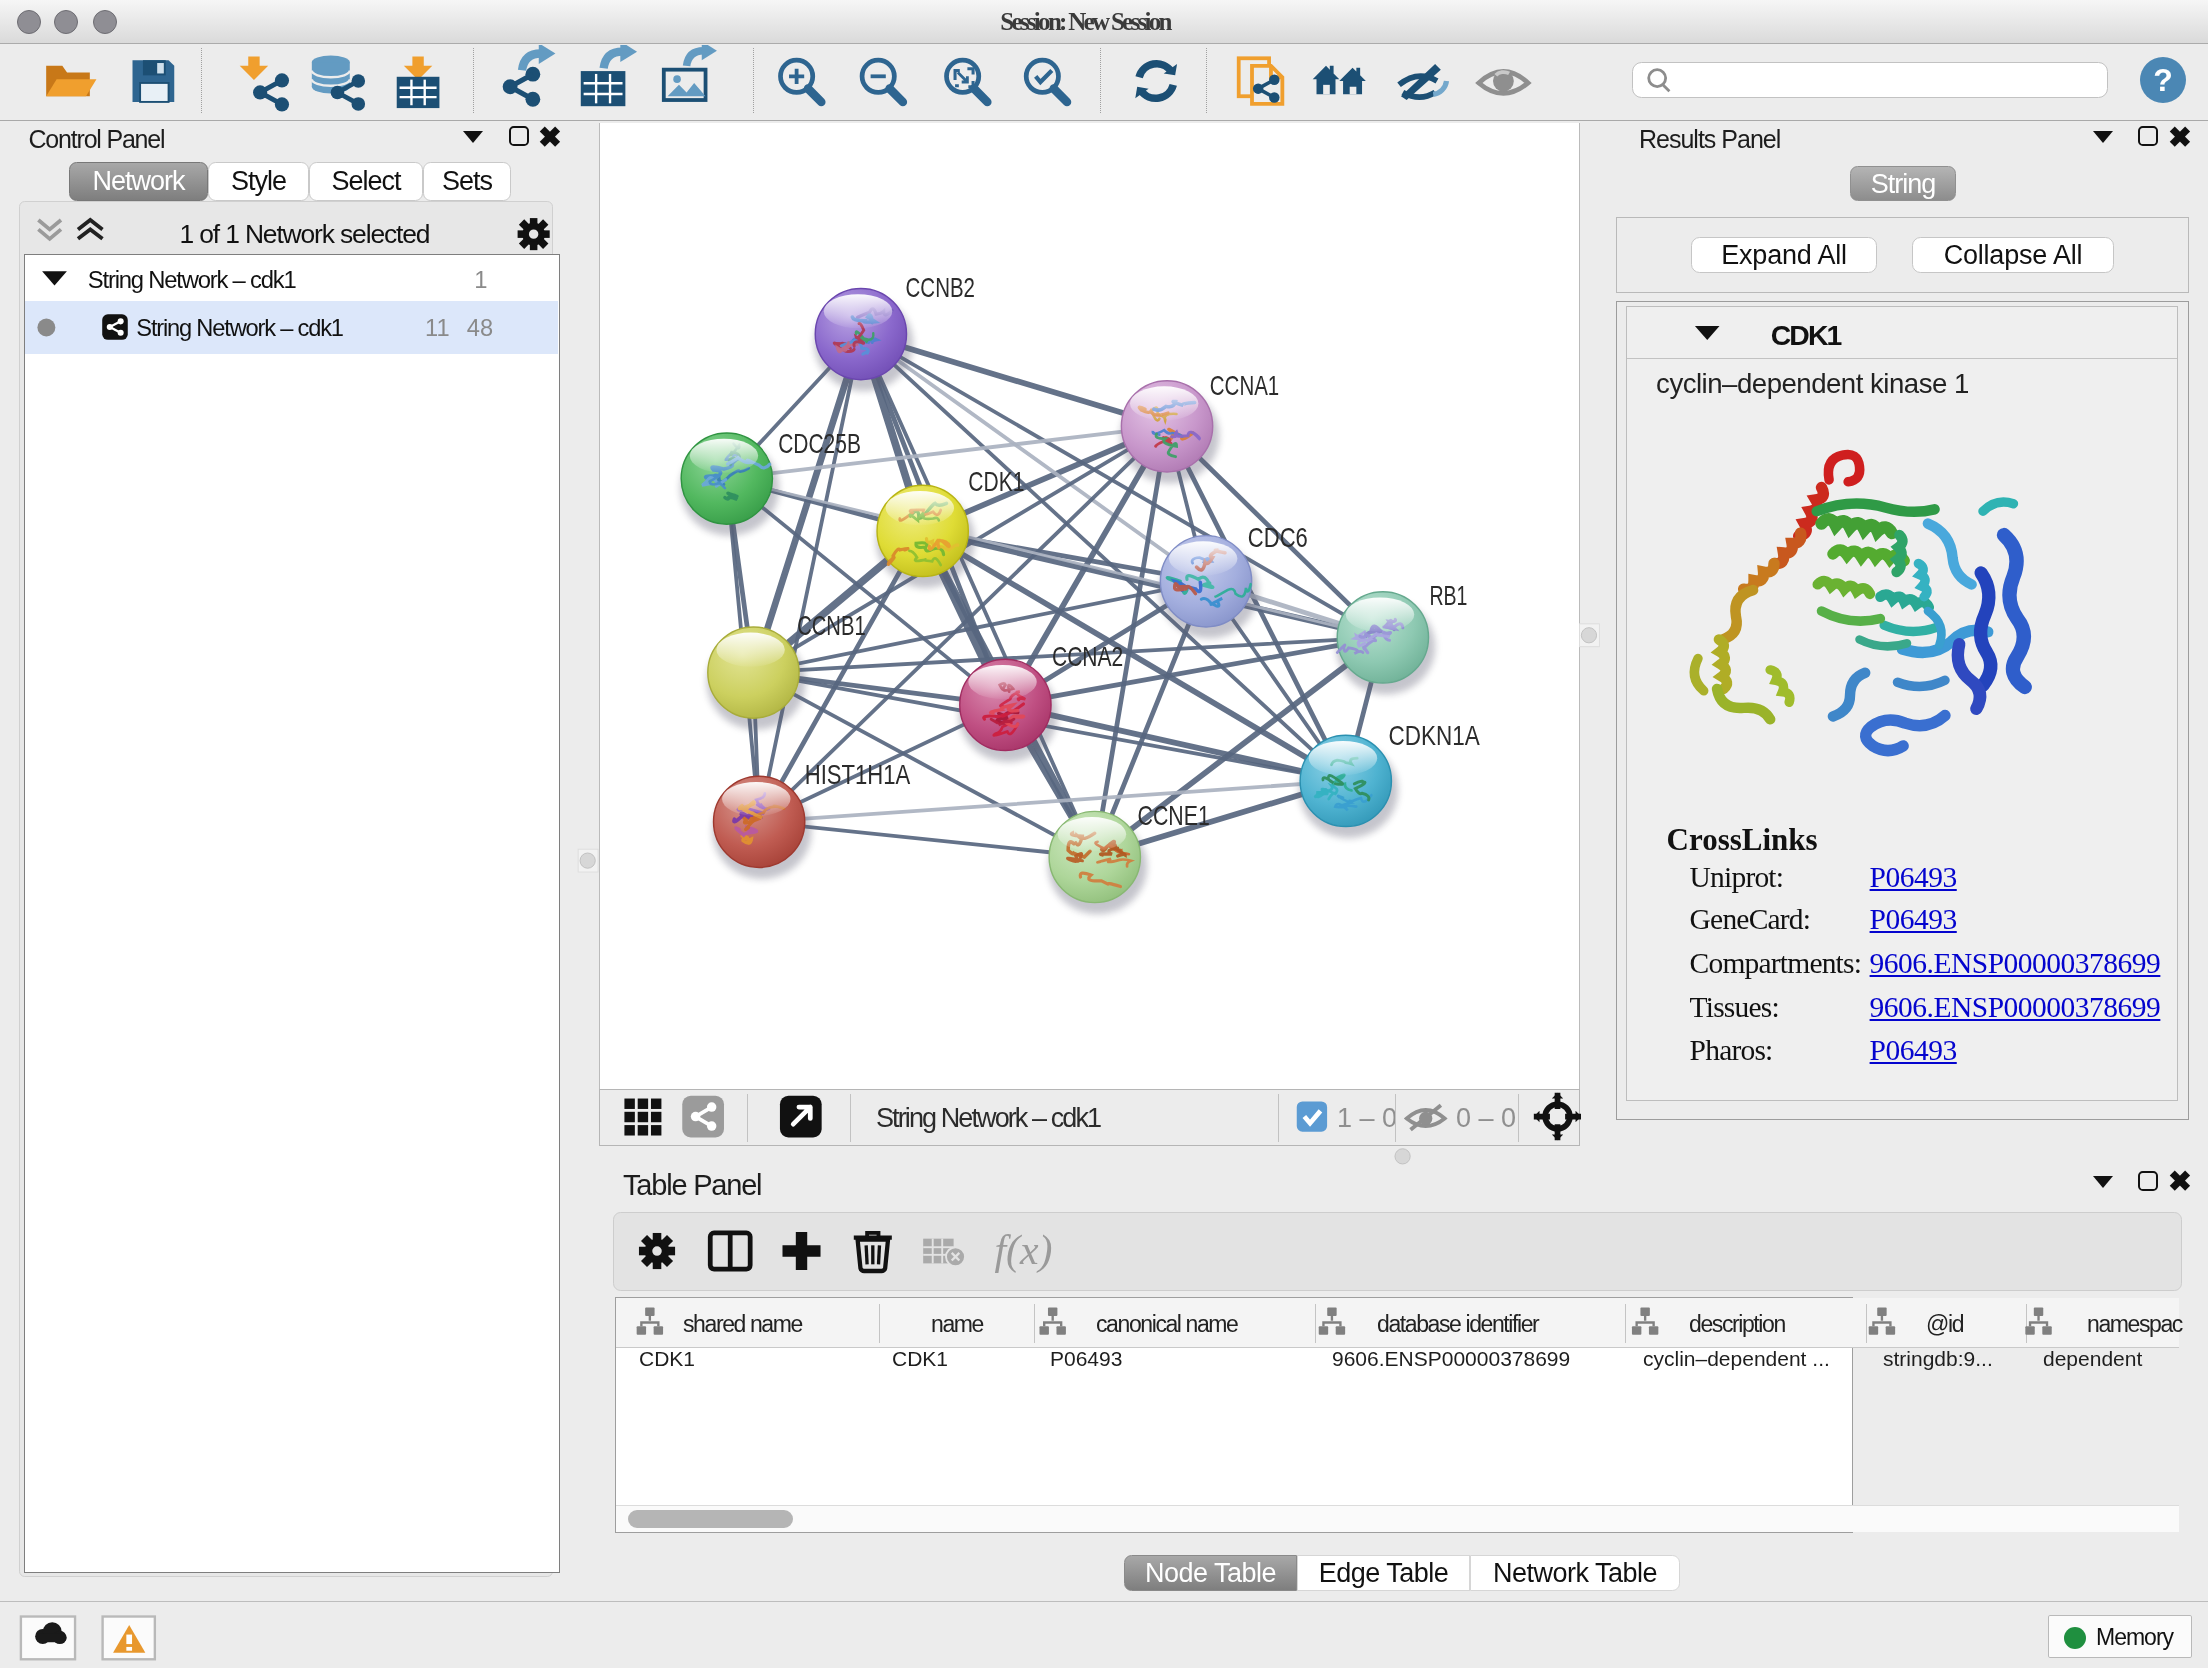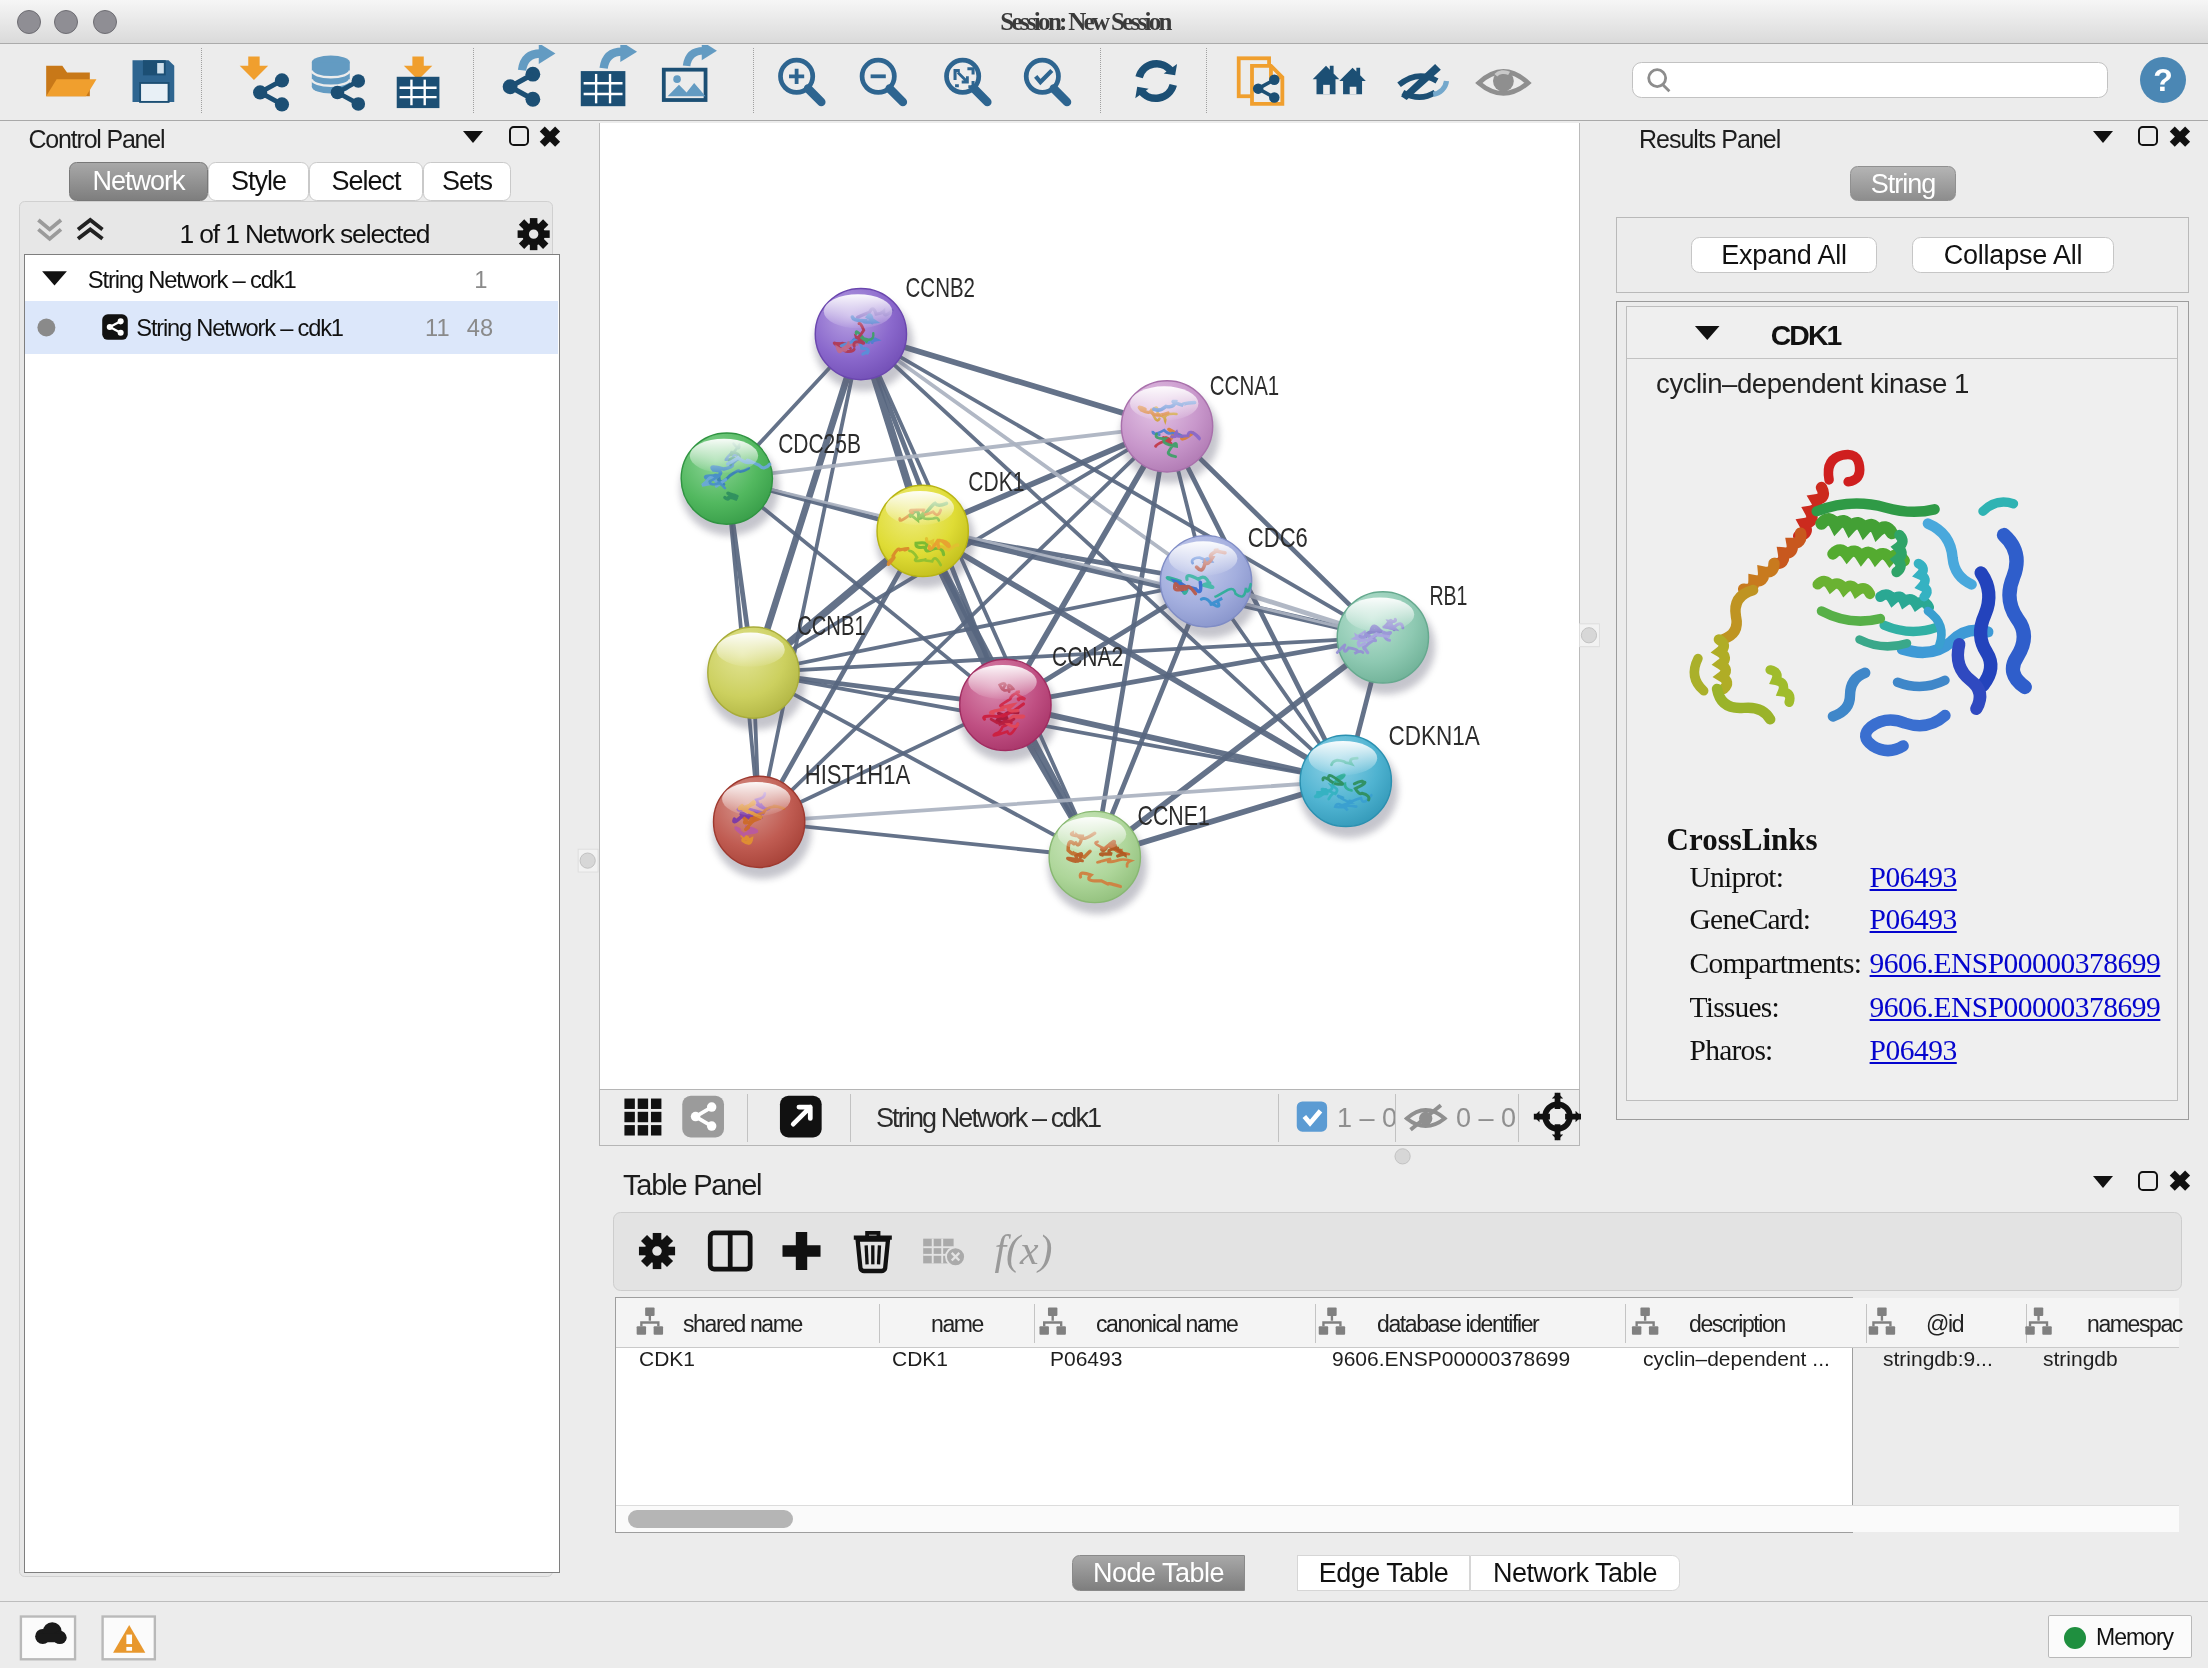--- a/index.html
+++ b/index.html
@@ -801,26 +801,26 @@
   <div class="hdrtxt" style="left:761px;">database identifier</div>
   <div class="hdrtxt" style="left:1073px;">description</div>
   <div class="hdrtxt" style="left:1310px;">@id</div>
   <div class="hdrtxt" style="left:1471px;">namespac</div>
   <div class="celltxt" style="left:23px;">CDK1</div>
   <div class="celltxt" style="left:276px;">CDK1</div>
   <div class="celltxt" style="left:434px;">P06493</div>
   <div class="celltxt" style="left:716px;">9606.ENSP00000378699</div>
   <div class="celltxt" style="left:1027px;">cyclin–dependent ...</div>
   <div class="celltxt" style="left:1267px;">stringdb:9...</div>
-  <div class="celltxt" style="left:1427px;">stringdb</div>
+  <div class="celltxt" style="left:1427px;">dependent</div>
   <div id="tbl-scroll">
       <div id="tbl-thumb"></div>
     </div>
 </div>
-<div class="btab" style="left:1072px; width:173px; border-radius:7.6px 0 0 7.6px; background:linear-gradient(#a8a8a8,#7e7e7e); color:#fff; border-color:#8a8a8a; line-height:35px;">Node Table</div>
+<div class="btab" style="left:1124px; width:173px; border-radius:7.6px 0 0 7.6px; background:linear-gradient(#a8a8a8,#7e7e7e); color:#fff; border-color:#8a8a8a; line-height:35px;">Node Table</div>
 <div class="btab" style="left:1297px; width:173px; line-height:35px;">Edge Table</div>
 <div class="btab" style="left:1470px; width:210px; border-radius:0 7.6px 7.6px 0; line-height:35px;">Network Table</div>
 
 <div id="statusbar">
   <svg width="228" height="68" style="position:absolute;left:0;top:0;" viewBox="0 0 240 71">
     <rect x="22" y="15" width="57" height="45" fill="#fbfbfb" stroke="#b9b9b9" stroke-width="2.5"></rect>
     <rect x="108" y="15" width="55" height="45" fill="#fbfbfb" stroke="#b9b9b9" stroke-width="2.5"></rect>
     <g fill="#1a1a1a">
       <circle cx="45" cy="36" r="8"></circle>
       <circle cx="55" cy="31" r="10"></circle>

